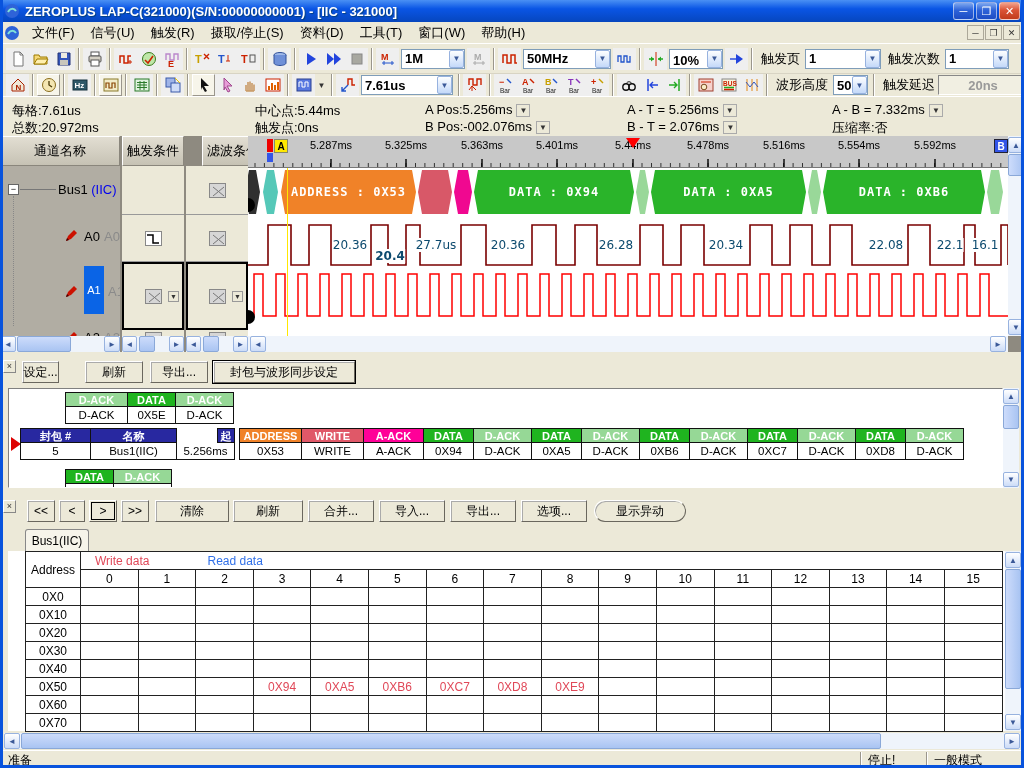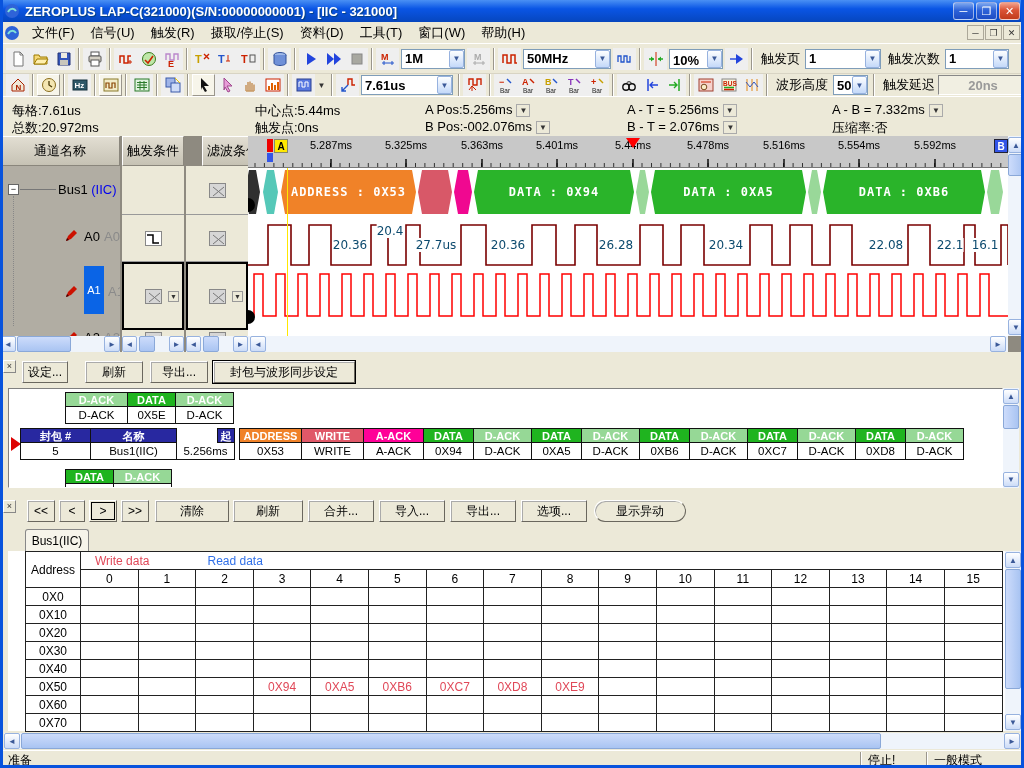--- a/index.html
+++ b/index.html
@@ -707,21 +707,21 @@
           <div class="busseg" style="left: 403px; width: 155px; background: rgb(42, 180, 42);">DATA : 0XA5</div>
           <div class="busseg" style="left: 560px; width: 13px; background: rgb(153, 216, 153);"></div>
           <div class="busseg" style="left: 575px; width: 162px; background: rgb(42, 180, 42);">DATA : 0XB6</div>
           <div class="busseg" style="left: 739px; width: 16px; background: rgb(153, 216, 153);"></div>
         </div>
       <svg id="a0-wave" width="760" height="50" style="position:absolute;left:0;top:52px">
           <path d="M0 45L20 45L20 5L43 5L43 45L61 45L61 5L83 5L83 45L123 45L123 5L140 5L140 45L158 45L158 5L172 5L172 45L213 45L213 5L238 5L238 45L284 45L284 5L308 5L308 45L327 45L327 5L349 5L349 45L392 45L392 5L415 5L415 45L433 45L433 5L456 5L456 45L502 45L502 5L524 5L524 45L542 45L542 5L564 5L564 45L582 45L582 5L604 5L604 45L660 45L660 5L682 5L682 45L716 45L716 5L727 5L727 45L753 45L753 5L760 5L760 45L760 45" fill="none" stroke="#7A0000" stroke-width="1.6"></path>
         </svg>
       <div id="a0-labels">
           <span class="wlabel" style="left: 102px; top: 70px;">20.36</span>
-          <span class="wlabel" style="left: 142px; top: 56px;">20.4</span>
+          <span class="wlabel" style="left: 142px; top: 81px; font-weight: bold;">20.4</span>
           <span class="wlabel" style="left: 188px; top: 70px;">27.7us</span>
           <span class="wlabel" style="left: 260px; top: 70px;">20.36</span>
           <span class="wlabel" style="left: 368px; top: 70px;">26.28</span>
           <span class="wlabel" style="left: 478px; top: 70px;">20.34</span>
           <span class="wlabel" style="left: 638px; top: 70px;">22.08</span>
           <span class="wlabel" style="left: 702px; top: 70px;">22.1</span>
           <span class="wlabel" style="left: 737px; top: 70px;">16.1</span>
         </div>
       <svg id="a1-wave" width="760" height="50" style="position:absolute;left:0;top:102px">
           <path d="M0 46L6 46L6 4L15 4L15 46L28 46L28 4L37 4L37 46L50 46L50 4L59 4L59 46L72 46L72 4L81 4L81 46L94 46L94 4L103 4L103 46L116 46L116 4L125 4L125 46L138 46L138 4L147 4L147 46L160 46L160 4L169 4L169 46L182 46L182 4L191 4L191 46L204 46L204 4L213 4L213 46L226 46L226 4L235 4L235 46L248 46L248 4L257 4L257 46L270 46L270 4L279 4L279 46L292 46L292 4L301 4L301 46L314 46L314 4L323 4L323 46L336 46L336 4L345 4L345 46L358 46L358 4L367 4L367 46L380 46L380 4L389 4L389 46L402 46L402 4L411 4L411 46L424 46L424 4L433 4L433 46L446 46L446 4L455 4L455 46L468 46L468 4L477 4L477 46L490 46L490 4L499 4L499 46L512 46L512 4L521 4L521 46L534 46L534 4L543 4L543 46L556 46L556 4L565 4L565 46L578 46L578 4L587 4L587 46L600 46L600 4L609 4L609 46L622 46L622 4L631 4L631 46L644 46L644 4L653 4L653 46L666 46L666 4L675 4L675 46L688 46L688 4L697 4L697 46L710 46L710 4L719 4L719 46L732 46L732 4L741 4L741 46L760 46" fill="none" stroke="#FF0000" stroke-width="1.5"></path>
@@ -755,21 +755,21 @@
       <span class="sthumb" style="left:0;top:18px;width:16px;height:22px"></span>
       <span class="sbtn" style="left:0;bottom:1px;width:16px;height:16px">▼</span>
     </div>
   </div>
 
   <div class="splitter" style="top:352px;height:5px"></div>
 
   <div class="ptoolbar">
     <span class="xbtn" style="left:3px;top:3px">×</span>
     <div id="packet-buttons">
-        <button class="pushbtn" style="left: 22px; top: 4px; width: 46px;">设定...</button>
+        <button class="pushbtn" style="left: 22px; top: 4px; width: 37px;">设定...</button>
         <button class="pushbtn" style="left: 85px; top: 4px; width: 58px;">刷新</button>
         <button class="pushbtn" style="left: 150px; top: 4px; width: 58px;">导出...</button>
         <button class="pushbtn defbtn" style="left: 213px; top: 4px; width: 142px;">封包与波形同步设定</button>
       </div>
   </div>
   <div class="plist">
     <div class="prow" style="left:57px;top:3px" id="prev-row">
         <div class="pcell" style="width: 62px;">
           <div class="ph" style="background: rgb(150, 216, 150);">D-ACK</div>
           <div class="pv">D-ACK</div>

